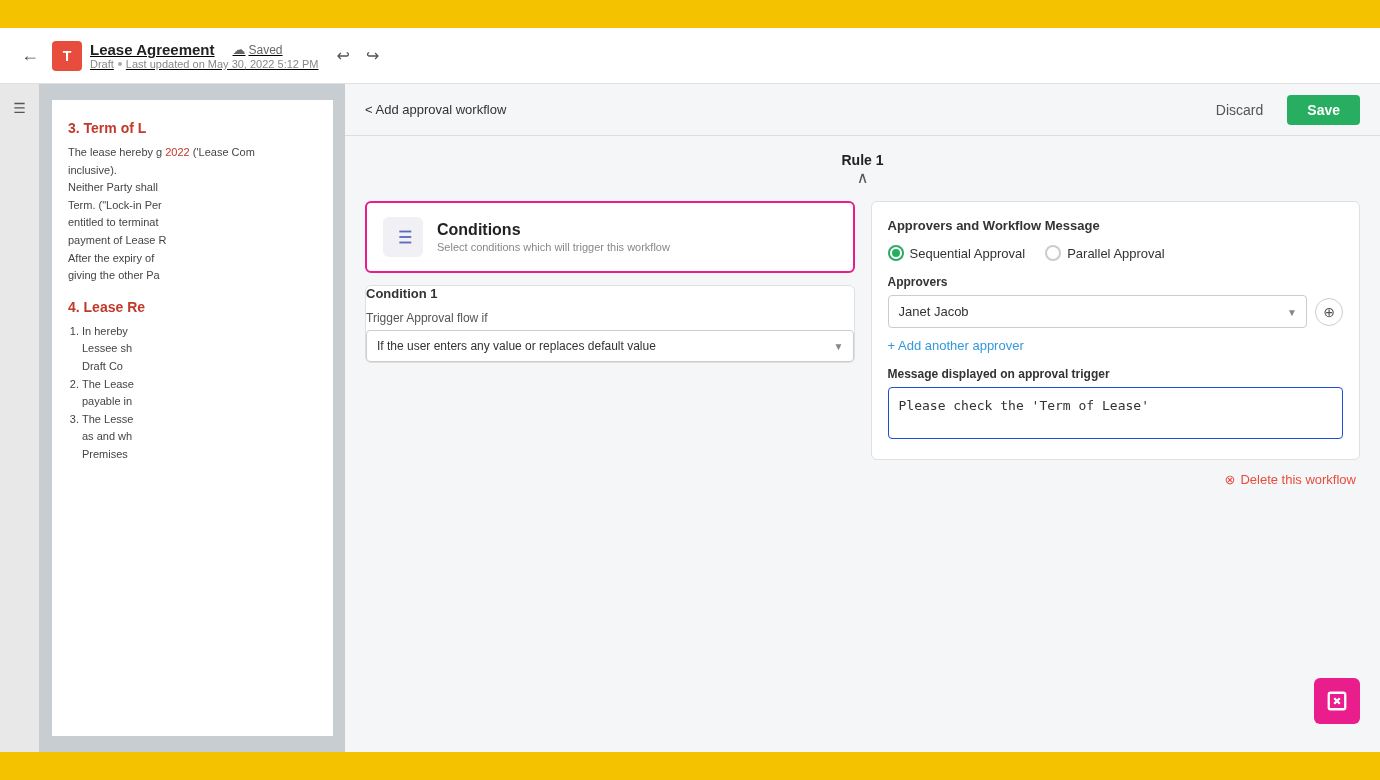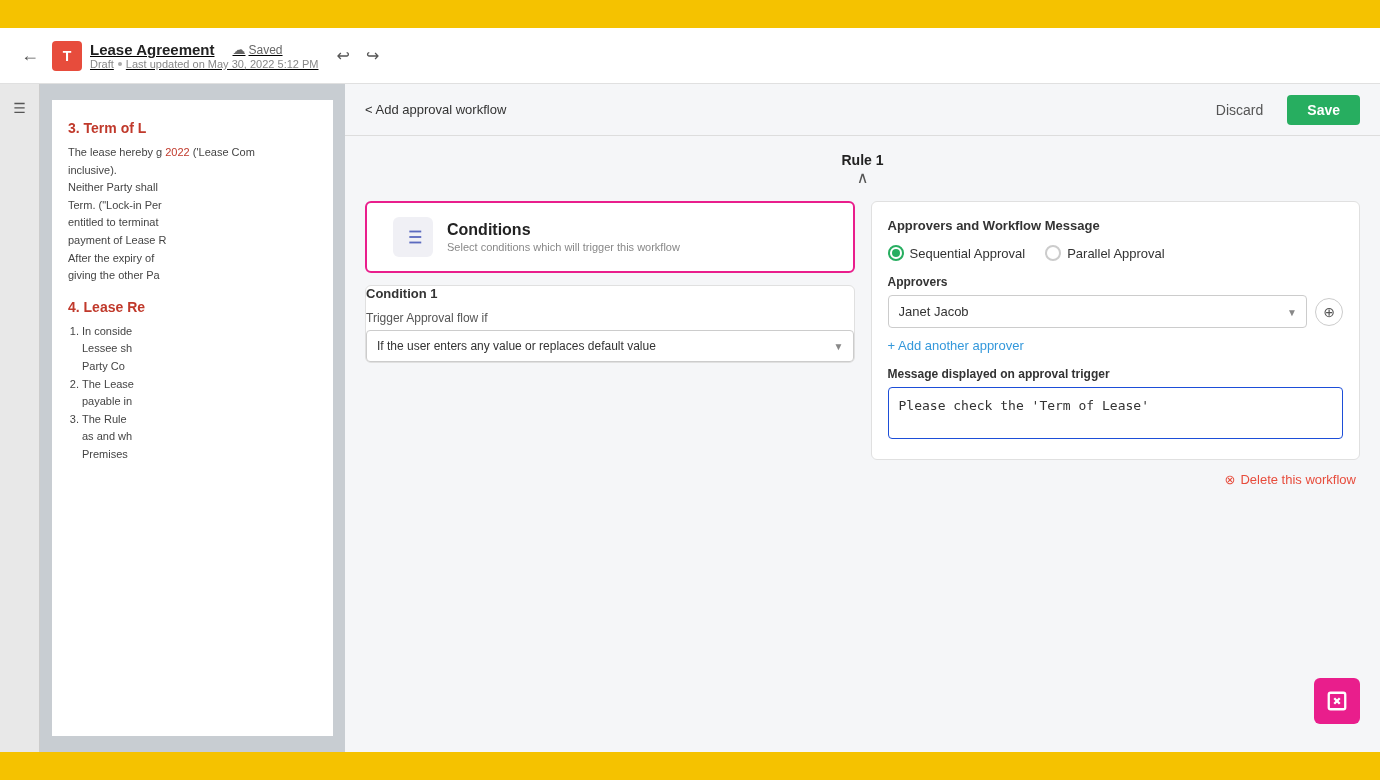--- a/index.html
+++ b/index.html
@@ -174,21 +174,21 @@
       display: flex;
       gap: 16px;
     }
     .rule-col { flex: 1; }
 
     
     .card-section-header {
       border: 2px solid #e91e8c;
       border-radius: 6px;
       background: #fff;
-      padding: 14px 26px;
+      padding: 14px 16px;
       display: flex;
       align-items: center;
       gap: 14px;
       margin-bottom: 12px;
     }
     .card-section-icon {
       width: 40px; height: 40px;
       background: #f0f0f5;
       border-radius: 6px;
       display: flex; align-items: center; justify-content: center;
@@ -407,26 +407,26 @@
           <span>Neither Party shall</span><br>
           <span>Term. ("Lock-in Per</span><br>
           <span>entitled to terminat</span><br>
           <span>payment of Lease R</span><br>
           <span>After the expiry of</span><br>
           <span>giving the other Pa</span>
         </div>
         <div class="doc-section-title" style="margin-top:14px;">4. Lease Re</div>
         <div class="doc-text">
           <ol style="margin-left:14px;">
-            <li><span>In conside</span><br>
+            <li><span>In hereby</span><br>
                 <span>Lessee sh</span><br>
-                <span>Party Co</span></li>
+                <span>Draft Co</span></li>
             <li><span>The Lease</span><br>
                 <span>payable in</span></li>
-            <li><span>The Rule</span><br>
+            <li><span>The Lesse</span><br>
                 <span>as and wh</span><br>
                 <span>Premises</span></li>
           </ol>
         </div>
       </div>
     </div>
   </div>
 
   <div class="workflow-panel">
 

